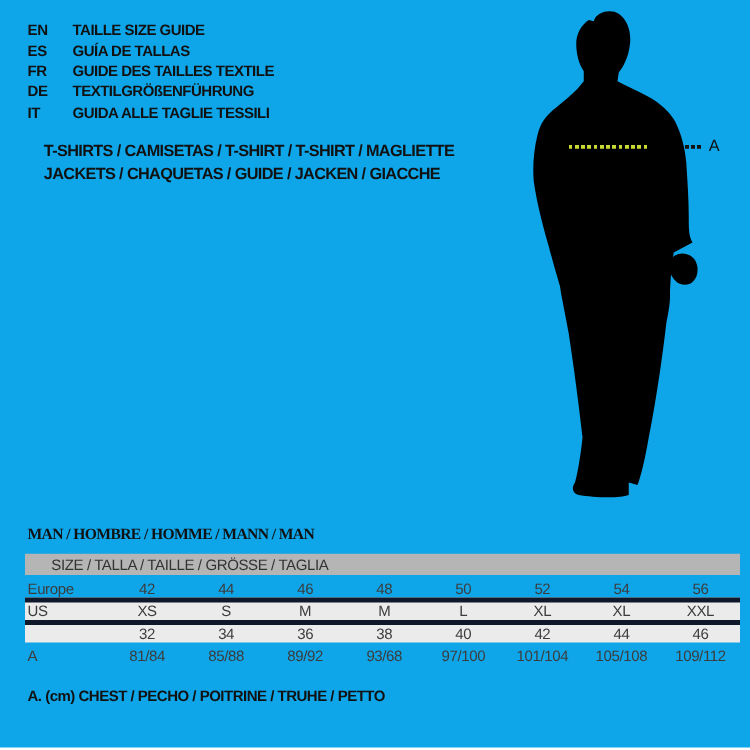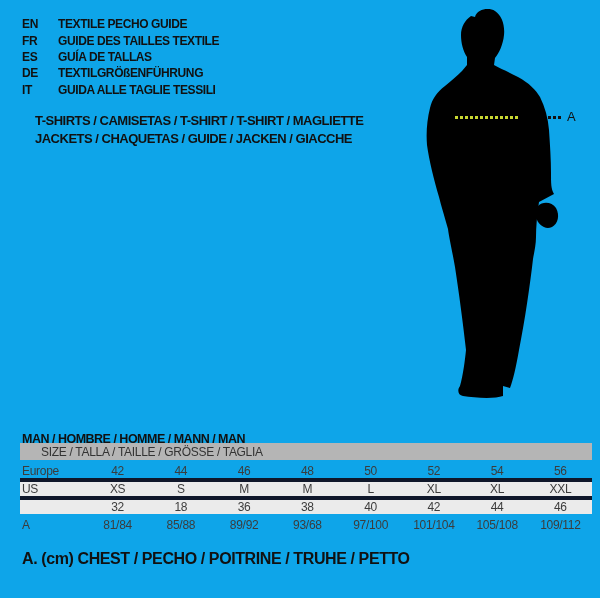--- a/index.html
+++ b/index.html
@@ -21,51 +21,51 @@
   .dash-yellow{
     position:absolute;left:40px;top:111px;width:64px;height:3px;
     background:repeating-linear-gradient(90deg,#c9d832 0 3px,rgba(0,0,0,0) 3px 5px);
   }
   .dash-black{
     position:absolute;left:133px;top:111px;width:15px;height:3px;
     background:repeating-linear-gradient(90deg,#111 0 3px,rgba(0,0,0,0) 3px 5px);
   }
   .measure-label{position:absolute;left:152px;top:104px;font-size:13px;font-weight:normal;color:#111;}
   
-  .man-title{position:absolute;left:22px;top:432px;font-size:12.5px;font-weight:bold;letter-spacing:-0.5px;}
+  .man-title{position:absolute;left:22px;top:420px;font-size:12.5px;font-weight:bold;letter-spacing:-0.5px;font-family:Liberation Serif, serif;}
   
   .size-table{position:absolute;left:20px;top:443px;width:572px;font-size:12px;color:#3c3c3c;letter-spacing:-0.3px;}
   .size-table-header{
     height:17px;background:#b5b5b5;color:#333;display:flex;align-items:center;
     padding-left:21px;box-sizing:border-box;
   }
   .size-row{display:flex;height:18px;align-items:flex-end;box-sizing:border-box;}
   .size-row.shaded{background:#ebebeb;border-top:4px solid #0f172a;}
   .row-label{width:66px;padding-left:2px;box-sizing:border-box;}
   .cell{flex:1;text-align:center;}
   
-  .footnote{position:absolute;left:22px;top:550px;font-size:16px;font-weight:bold;letter-spacing:-0.4px;}
+  .footnote{position:absolute;left:22px;top:550px;font-size:12px;font-weight:bold;letter-spacing:-0.4px;}
 </style>
 </head>
 <body>
 
 <div class="canvas">
 
   <div class="lang-block">
     <div class="lang-row">
       <span class="lang-code">EN</span>
-      <span class="lang-title">TEXTILE PECHO GUIDE</span>
+      <span class="lang-title">TAILLE SIZE GUIDE</span>
+    </div>
+    <div class="lang-row">
+      <span class="lang-code">ES</span>
+      <span class="lang-title">GUÍA DE TALLAS</span>
     </div>
     <div class="lang-row">
       <span class="lang-code">FR</span>
       <span class="lang-title">GUIDE DES TAILLES TEXTILE</span>
-    </div>
-    <div class="lang-row">
-      <span class="lang-code">ES</span>
-      <span class="lang-title">GUÍA DE TALLAS</span>
     </div>
     <div class="lang-row">
       <span class="lang-code">DE</span>
       <span class="lang-title">TEXTILGRÖßENFÜHRUNG</span>
     </div>
     <div class="lang-row">
       <span class="lang-code">IT</span>
       <span class="lang-title">GUIDA ALLE TAGLIE TESSILI</span>
     </div>
   </div>
@@ -150,21 +150,21 @@
       <span class="cell">M</span>
       <span class="cell">L</span>
       <span class="cell">XL</span>
       <span class="cell">XL</span>
       <span class="cell">XXL</span>
     </div>
 
     <div class="size-row shaded">
       <span class="row-label"></span>
       <span class="cell">32</span>
-      <span class="cell">18</span>
+      <span class="cell">34</span>
       <span class="cell">36</span>
       <span class="cell">38</span>
       <span class="cell">40</span>
       <span class="cell">42</span>
       <span class="cell">44</span>
       <span class="cell">46</span>
     </div>
 
     <div class="size-row">
       <span class="row-label">A</span>

